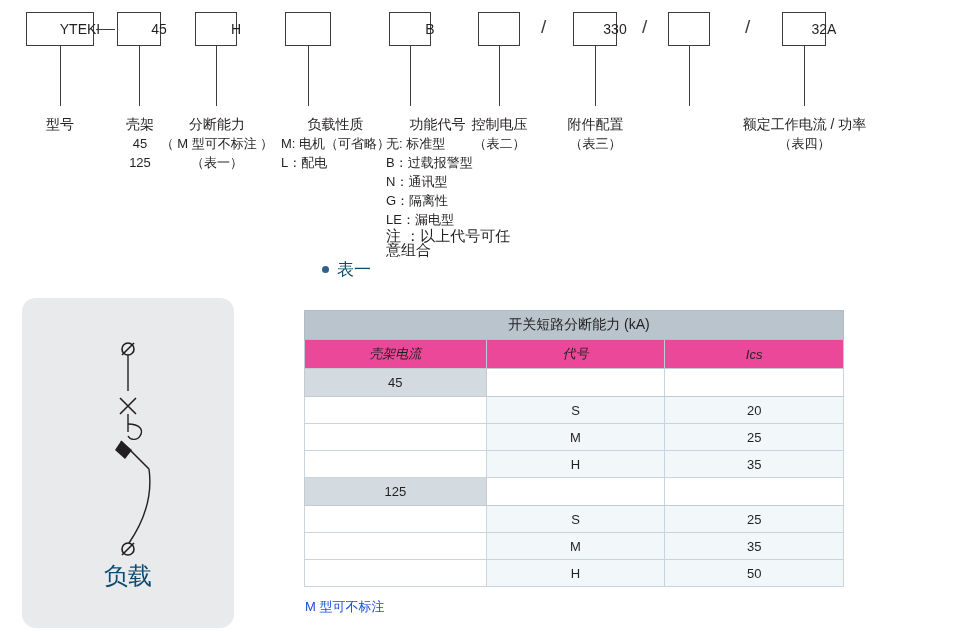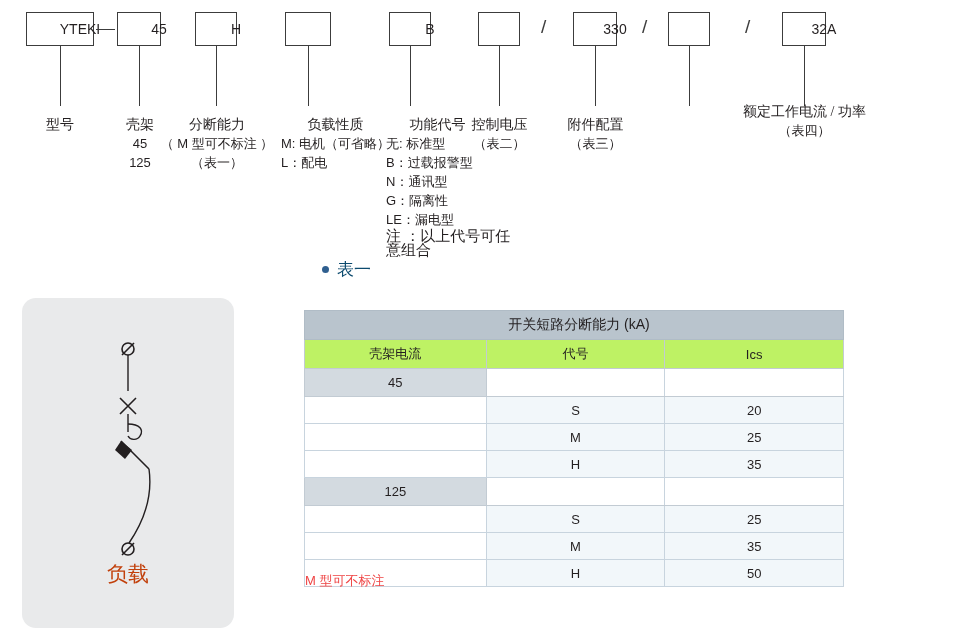--- a/index.html
+++ b/index.html
@@ -108,22 +108,22 @@
     position: absolute;
     left: 0;
     top: 0;
   }
   #load-label {
     position: absolute;
     left: 0;
     top: 262px;
     width: 212px;
     text-align: center;
-    font-size: 21px;
-    color: #c2410c;
+    font-size: 24px;
+    color: #0c4a6e;
   }
 
   
   #spec-table {
     position: absolute;
     left: 304px;
     top: 310px;
     width: 540px;
     border-collapse: collapse;
     font-size: 13px;
@@ -137,46 +137,47 @@
     padding: 0;
   }
   #spec-table .head-row td {
     background: #b9c4cd;
     font-size: 14px;
     height: 28px;
     border: 1px solid #b0bcc6;
     padding-left: 10px;
   }
   #spec-table .sub-head td {
-    background: #bef264;
+    background: #ec4899;
     height: 28px;
     border: 1px solid #c2cbd3;
+    font-style: italic;
   }
   #spec-table .group-row td {
     background: #d3dae0;
     border: 1px solid #c2cbd3;
     height: 27px;
   }
   #spec-table .group-row td.blank {
     background: #ffffff;
     border-left: 1px solid #c8d4de;
     border-right: 1px solid #c8d4de;
   }
   #spec-table .data-row td {
     background: #f2f7fa;
   }
   #spec-table .data-row td.empty {
     background: #ffffff;
   }
   #table-note {
     position: absolute;
     left: 305px;
-    top: 572px;
+    top: 598px;
     font-size: 13px;
-    color: #ef4444;
+    color: #1d4ed8;
   }
 </style>
 </head>
 <body>
 
 <div id="code-diagram">
 
   <div class="code-box" style="left:26px; top:12px; width:68px;">YTEKI</div>
   <div class="code-box" style="left:117px; top:12px; width:44px;">45</div>
   <div class="code-box" style="left:195px; top:12px; width:42px;">H</div>
@@ -239,21 +240,21 @@
     <div class="title">控制电压</div>
     <div class="sub">（表二）</div>
   </div>
 
   <div class="col-label" style="left:548px; top:115px; width:95px;">
     <div class="title">附件配置</div>
     <div class="sub">（表三）</div>
   </div>
 
 
-  <div class="col-label" style="left:727px; top:102px; width:155px;font-family:Liberation Serif, serif;">
+  <div class="col-label" style="left:727px; top:115px; width:155px;">
     <div class="title">额定工作电流 / 功率</div>
     <div class="sub">（表四）</div>
   </div>
 </div>
 
 <div id="table-heading">
   <span class="bullet"></span>
   <span>表一</span>
 </div>
 

